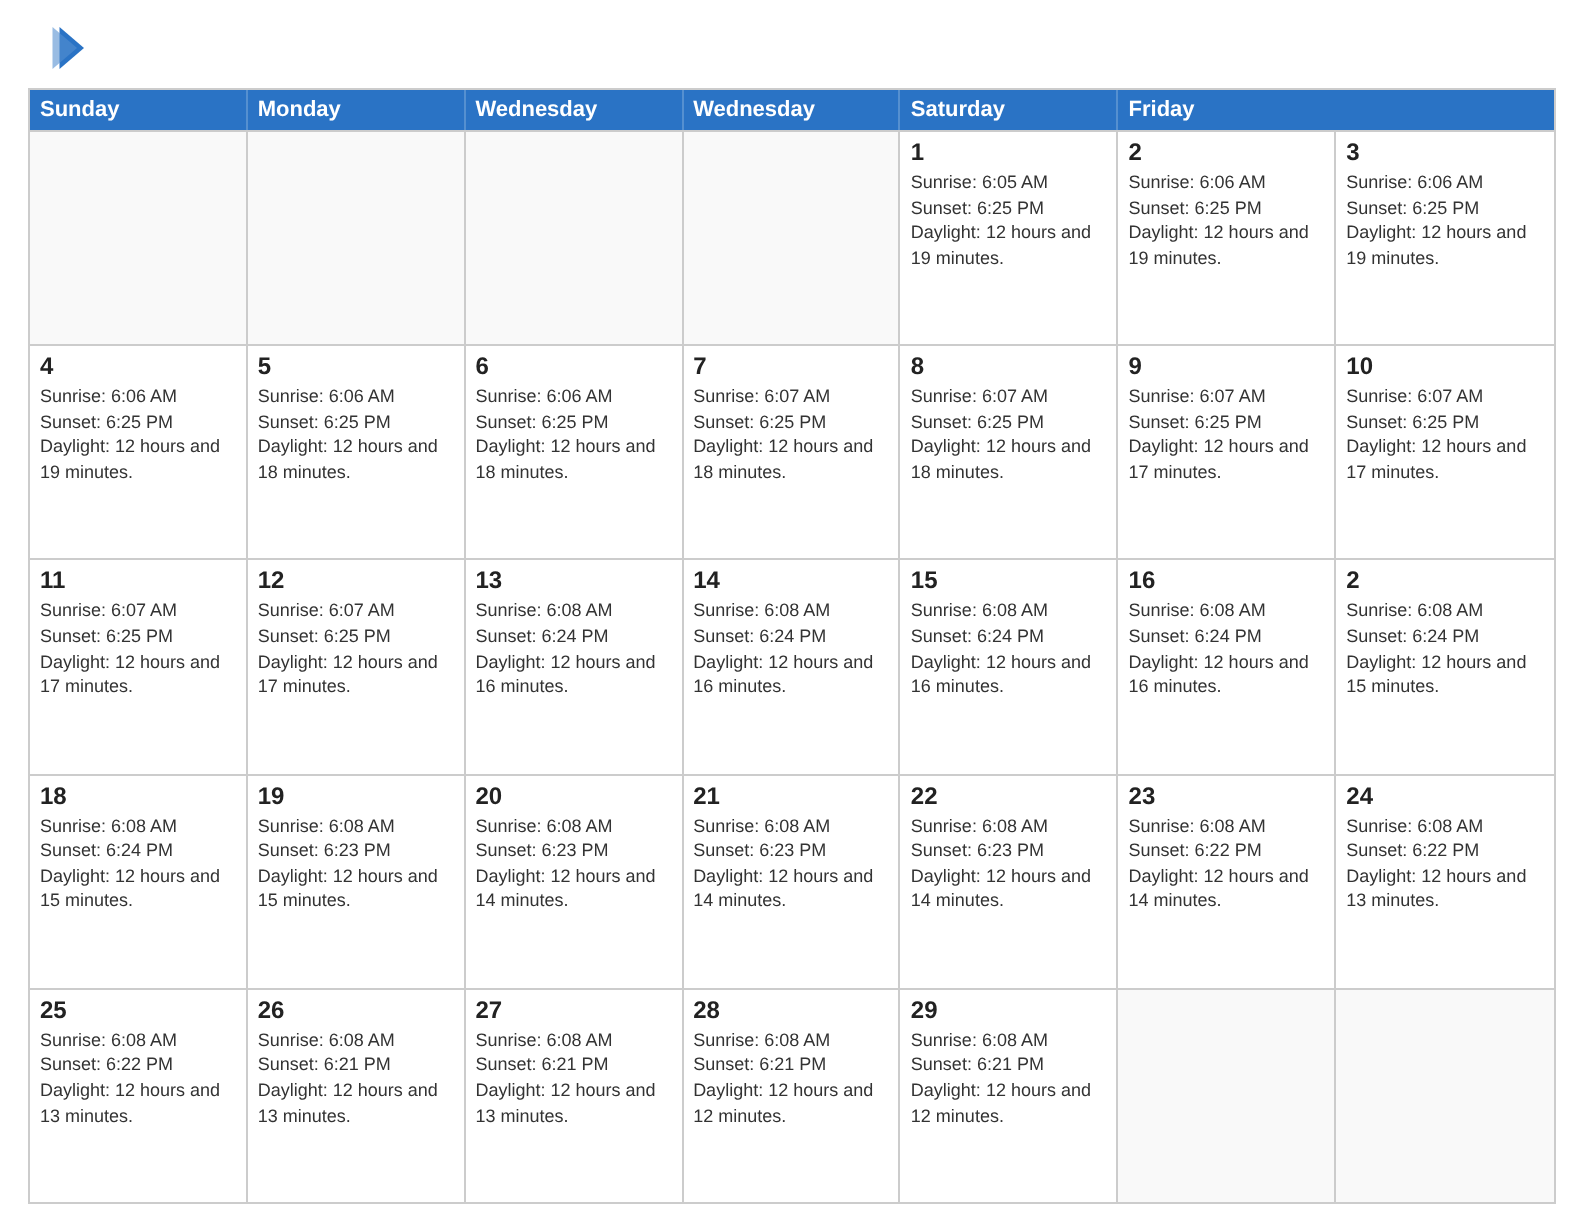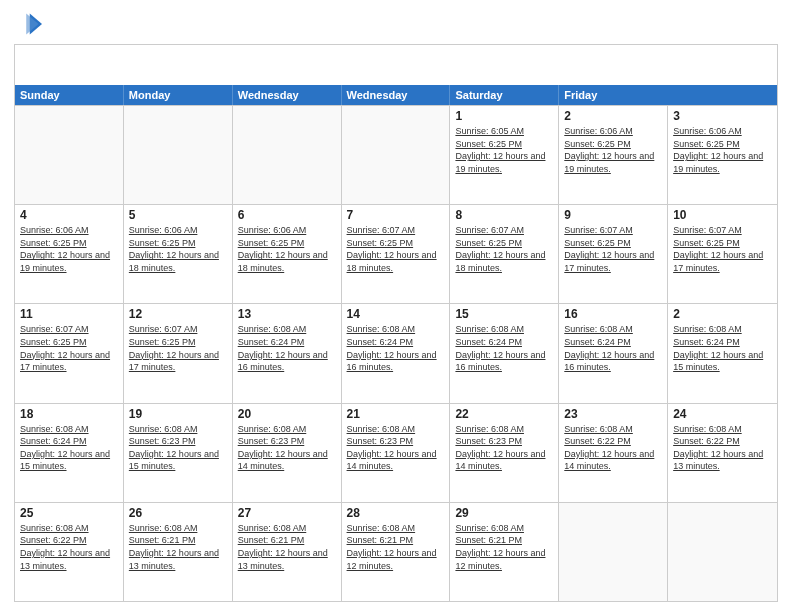--- a/index.html
+++ b/index.html
@@ -54,21 +54,20 @@
     .calendar {
       flex: 1;
       display: flex;
       flex-direction: column;
       border: 1px solid #ccc;
     }
     .cal-header {
       display: grid;
       grid-template-columns: repeat(7, 1fr);
       background: #2a73c5;
-      margin-top: 40px;
     }
     .cal-header-cell {
       color: #fff;
       font-size: 11px;
       font-weight: bold;
       padding: 4px 5px;
       border-right: 1px solid #5590d0;
       text-align: left;
     }
     .cal-header-cell:last-child { border-right: none; }
@@ -96,21 +95,20 @@
     .day-num {
       font-size: 12px;
       font-weight: bold;
       color: #222;
       margin-bottom: 2px;
     }
     .cell-info {
       font-size: 9px;
       color: #333;
       line-height: 1.4;
-      text-decoration: underline;
     }
   </style>
 </head>
 <body>
 
 <div class="page">
   <div class="header">
     <div class="logo">
       <svg class="logo-icon" viewBox="0 0 32 32">
         <polygon points="18,4 32,16 18,28" fill="#2a73c5"></polygon>

